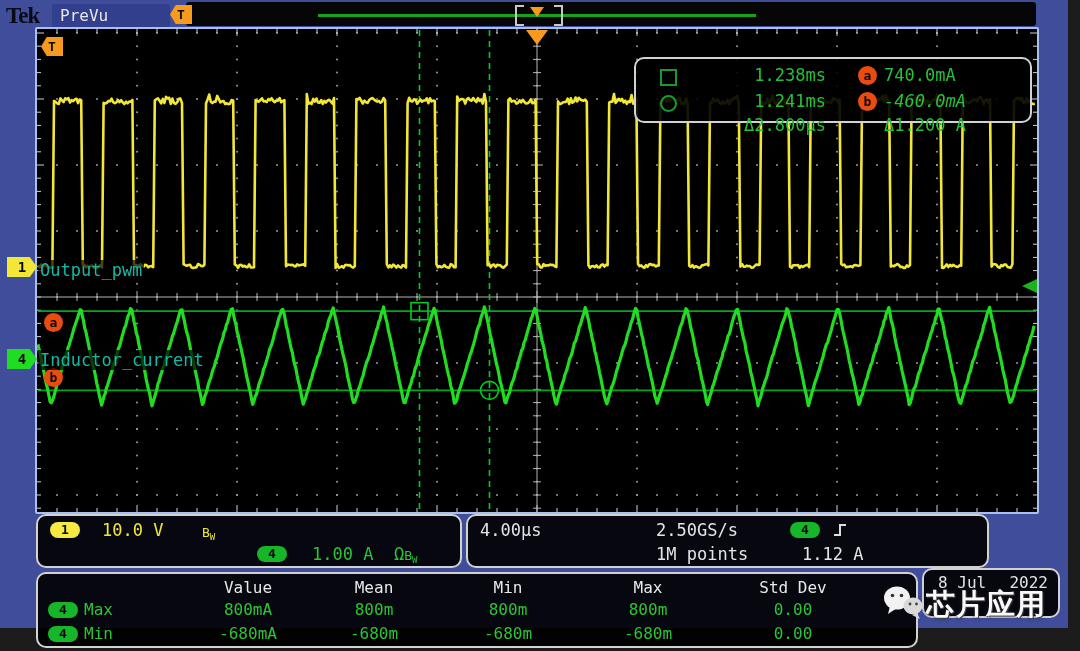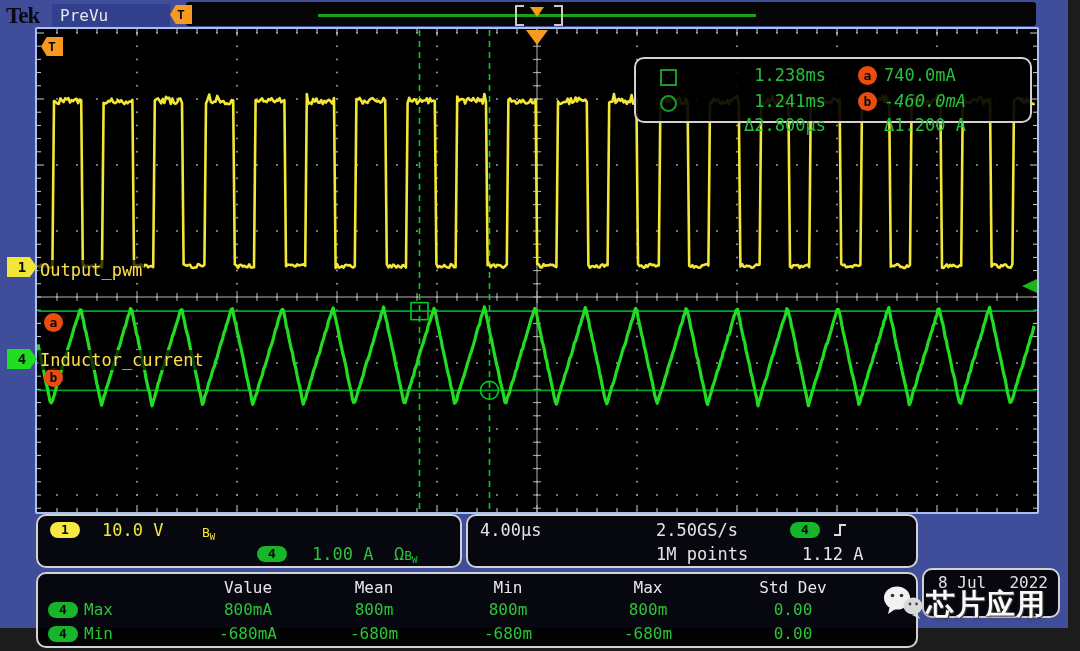--- a/index.html
+++ b/index.html
@@ -24,33 +24,33 @@
              border:2px solid #a8c0f0;box-sizing:content-box;margin-left:-2px;margin-top:-2px;border-radius:2px;}
   #trig-pos-tri{position:absolute;left:526px;top:30px;width:22px;height:15px;}
   .ch-marker{position:absolute;left:7px;width:30px;height:20px;color:#0a0a0a;font-weight:bold;font-size:14px;
              text-align:center;line-height:20px;clip-path:polygon(0 0,76% 0,100% 50%,76% 100%,0 100%);}
   #ch1-marker{top:257px;background:#f2e636;}
   #ch4-marker{top:349px;background:#21dd21;}
   .ab-badge{position:absolute;left:44px;width:19px;height:19px;background:#ea4b0f;border-radius:50%;
             color:#0a0a0a;font-weight:bold;font-size:13px;text-align:center;line-height:19px;}
   #cursor-a-badge{top:313px;}
   #cursor-b-badge{top:368px;}
-  .wave-label{position:absolute;left:38px;color:#fde047;font-size:17px;background:rgba(0,0,0,.7);
+  .wave-label{position:absolute;left:38px;color:#14b8a6;font-size:17px;background:rgba(0,0,0,.7);
               padding:0 2px;white-space:nowrap;}
   #trig-level-arrow{position:absolute;left:1022px;top:279px;width:15px;height:14px;background:#1db31d;
                     clip-path:polygon(100% 0,100% 100%,0 50%);}
   .readout-box{position:absolute;background:rgba(0,0,0,0.9);border:2px solid #d2d2d2;border-radius:10px;box-sizing:border-box;}
   #cursor-box{left:634px;top:57px;width:398px;height:66px;color:#25c13a;font-size:17px;}
   .cur-icon{position:absolute;left:24px;width:17px;height:17px;box-sizing:border-box;border:2px solid #1a9a2e;}
   .cur-time{position:absolute;left:60px;width:130px;text-align:right;}
   .cur-val{position:absolute;left:248px;width:124px;text-align:left;}
   .cur-badge{position:absolute;left:222px;width:19px;height:19px;background:#ea4b0f;border-radius:50%;
              color:#0a0a0a;font-weight:bold;font-size:13px;text-align:center;line-height:19px;}
   #ch-box{left:36px;top:514px;width:426px;height:54px;font-size:17px;}
-  #horiz-box{left:466px;top:514px;width:452px;height:54px;font-size:17px;color:#e4e4e4;}
+  #horiz-box{left:466px;top:514px;width:523px;height:54px;font-size:17px;color:#e4e4e4;}
   #meas-box{left:36px;top:572px;width:882px;height:76px;font-size:16px;}
   #date-box{left:922px;top:568px;width:138px;height:50px;color:#e4e4e4;font-size:16px;}
   .pill{display:inline-block;width:30px;height:16px;border-radius:8px;color:#0a0a0a;font-weight:bold;
         font-size:13px;text-align:center;line-height:16px;vertical-align:middle;}
   .pill-y{background:#f7e943;}
   .pill-g{background:#17b52a;}
   .abs{position:absolute;}
   .yel{color:#f2e636;}
   .grn{color:#2bc437;}
   .org{color:#f79a1e;}

